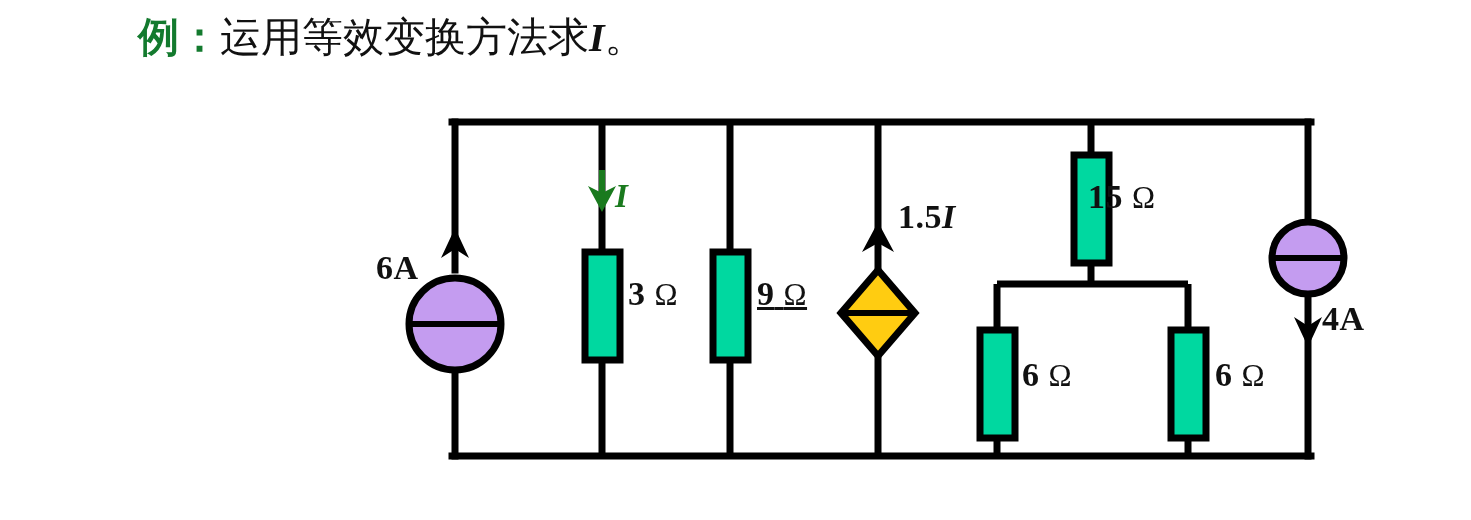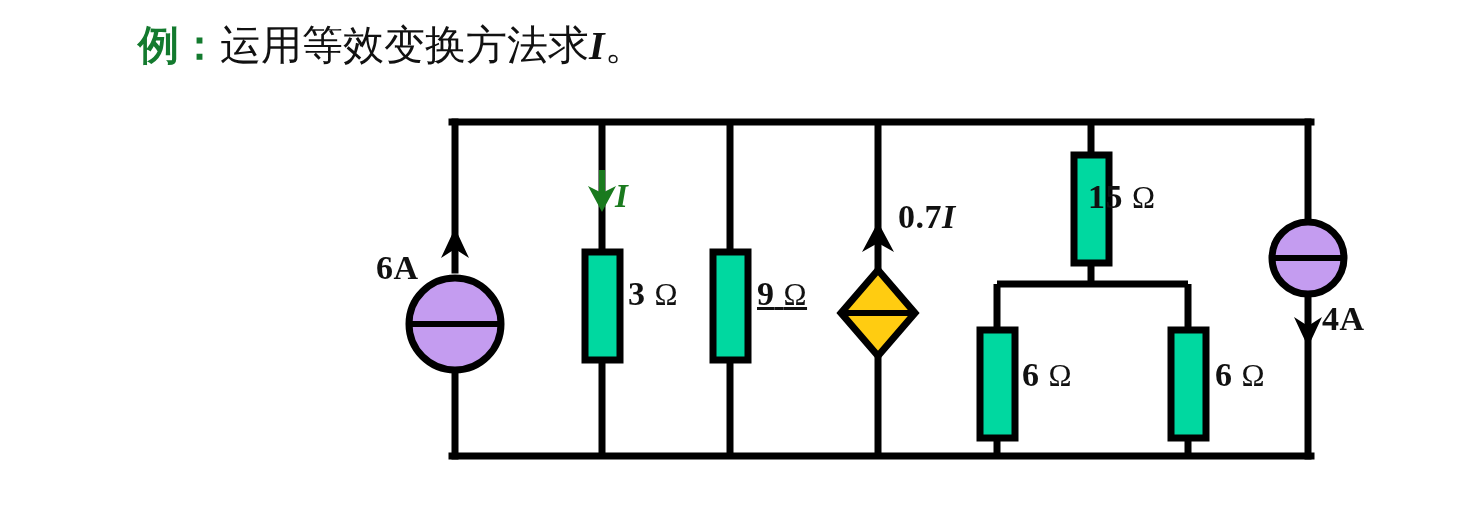--- a/index.html
+++ b/index.html
@@ -12,21 +12,21 @@
     width: 1471px;
     height: 520px;
     background: #ffffff;
     overflow: hidden;
     font-family: "Liberation Serif", "DejaVu Serif", serif;
   }
   
   #title {
     position: absolute;
     left: 138px;
-    top: 22px;
+    top: 14px;
     font-family: "DejaVu Sans", "Liberation Sans", sans-serif;
     font-size: 41px;
     line-height: 1.15;
     white-space: nowrap;
     color: #111111;
   }
   #title .mark {
     color: #137a2e;
     font-weight: 700;
   }
@@ -163,21 +163,21 @@
   </svg>
 
   <div class="lbl" id="lbl-6a">6A</div>
 
   <div class="lbl green" id="lbl-i">I</div>
 
   <div class="lbl" id="lbl-3"><span>3</span> <span class="ohm">Ω</span></div>
 
   <div class="lbl" id="lbl-9"><span>9</span> <span class="ohm">Ω</span></div>
 
-  <div class="lbl" id="lbl-09i"><span>0.7</span><span class="ital">I</span></div>
+  <div class="lbl" id="lbl-09i"><span>1.5</span><span class="ital">I</span></div>
 
   <div class="lbl" id="lbl-15"><span>15</span> <span class="ohm">Ω</span></div>
 
   <div class="lbl" id="lbl-6a-l"><span>6</span> <span class="ohm">Ω</span></div>
 
   <div class="lbl" id="lbl-6a-r"><span>6</span> <span class="ohm">Ω</span></div>
 
   <div class="lbl" id="lbl-4a">4A</div>
 
 </div>

